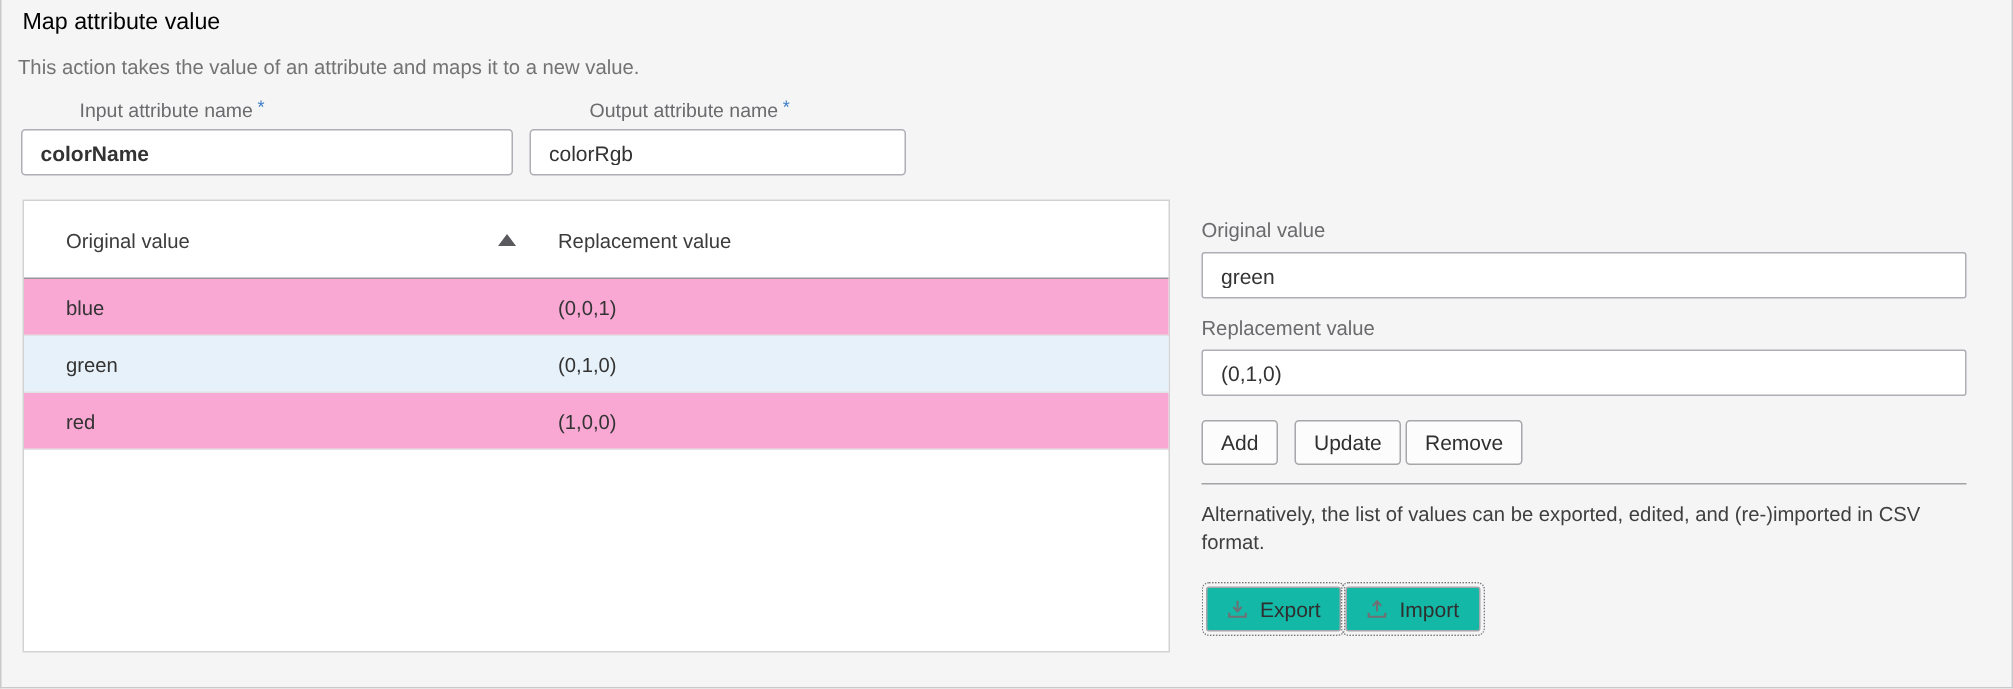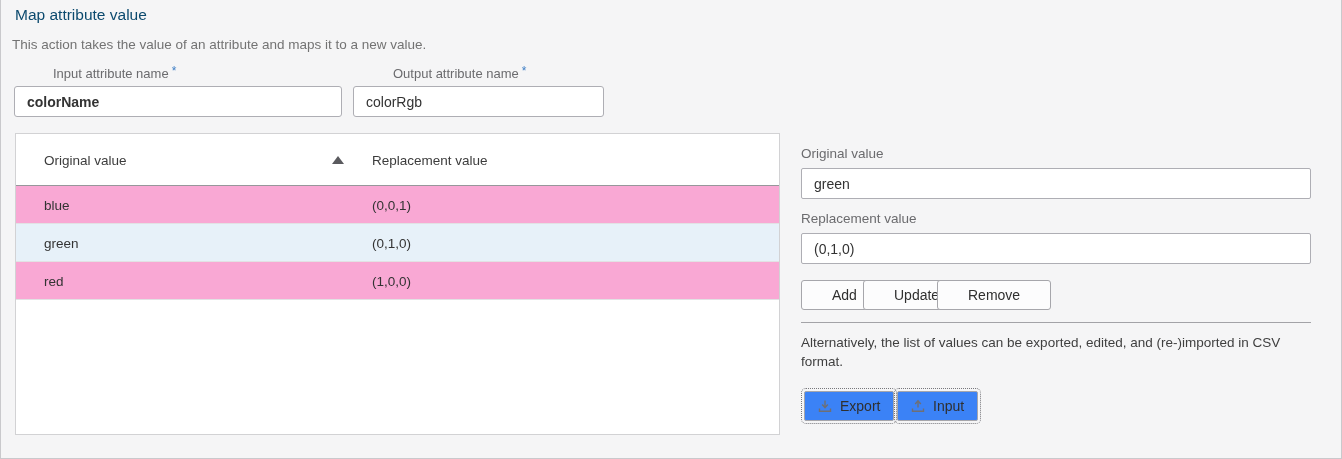--- a/index.html
+++ b/index.html
@@ -13,21 +13,21 @@
     background: #f5f5f6;
     border-left: 1px solid #c9c9cc;
     border-right: 1px solid #c9c9cc;
     border-bottom: 1px solid #c9c9cc;
     overflow: hidden;
     color: #3c3c3c;
   }
 
   .page-title {
     position: absolute; left: 14px; top: 6px;
-    font-size: 15.5px; color: #0c4a6e;
+    font-size: 15.5px; color: #000000;
   }
   .page-desc {
     position: absolute; left: 11px; top: 37px;
     font-size: 13.5px; color: #737373;
   }
 
   .field-label {
     position: absolute; top: 64px;
     font-size: 13px; color: #6b6b6e; margin-left: 40px;
   }
@@ -99,21 +99,21 @@
   #edit-original    { left: 800px; top: 168px; width: 510px; border-radius: 2px; }
   #edit-replacement { left: 800px; top: 233px; width: 510px; border-radius: 2px; }
 
   .btn {
     position: absolute; top: 280px; height: 30px;
     background: #fcfcfd;
     border: 1px solid #a6a6ab;
     border-radius: 3px;
     font-family: "Liberation Sans", "DejaVu Sans", sans-serif;
     font-size: 14px; color: #2f2f2f;
-    padding: 0 30px;
+    padding: 0 12px;
     cursor: pointer;
   }
   #btn-add    { left: 800px; }
   #btn-update { left: 862px; }
   #btn-remove { left: 936px; }
 
   .separator {
     position: absolute; left: 800px; top: 322px;
     width: 510px; height: 0;
     border-top: 1px solid #a3a3a7;
@@ -121,21 +121,21 @@
 
   .csv-note {
     position: absolute; left: 800px; top: 333px;
     width: 508px;
     font-size: 13.5px; color: #3f3f3f;
     line-height: 19px;
   }
 
   .io-btn {
     position: absolute; top: 391px; height: 30px;
-    background: #3b82f6;
+    background: #14b8a6;
     border: 1px solid #a6a6ab;
     border-radius: 2px;
     outline: 1px dotted #77777c;
     outline-offset: 2px;
     font-family: "Liberation Sans", "DejaVu Sans", sans-serif;
     font-size: 14px; color: #2f2f2f;
     padding: 0 13px;
     cursor: pointer;
     display: flex; align-items: center; gap: 8px;
   }
@@ -203,16 +203,16 @@
   </button>
 
   <button id="btn-import" class="io-btn">
     <span>
       <svg width="14" height="14" viewBox="0 0 14 14" fill="none" stroke="#6f6f74" stroke-width="1.4">
         <path d="M7 8.6 V2"></path>
         <path d="M4.2 4.9 L7 1.9 L9.8 4.9" fill="none"></path>
         <path d="M1.5 9.5 V12.2 H12.5 V9.5"></path>
       </svg>
     </span>
-    <span>Input</span>
+    <span>Import</span>
   </button>
 
 </div>
 
 </body></html>

